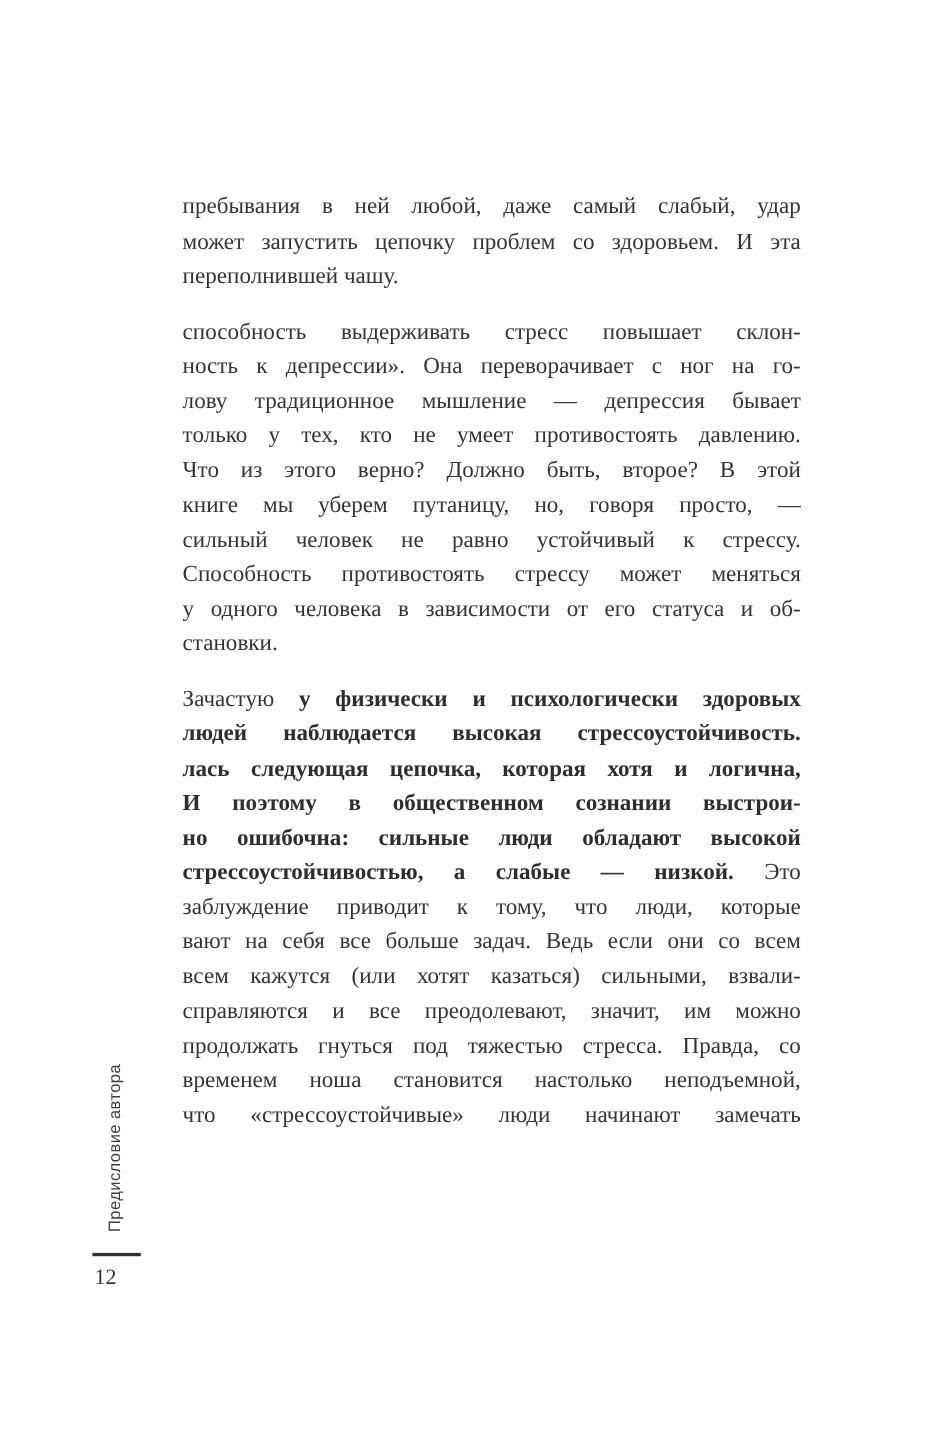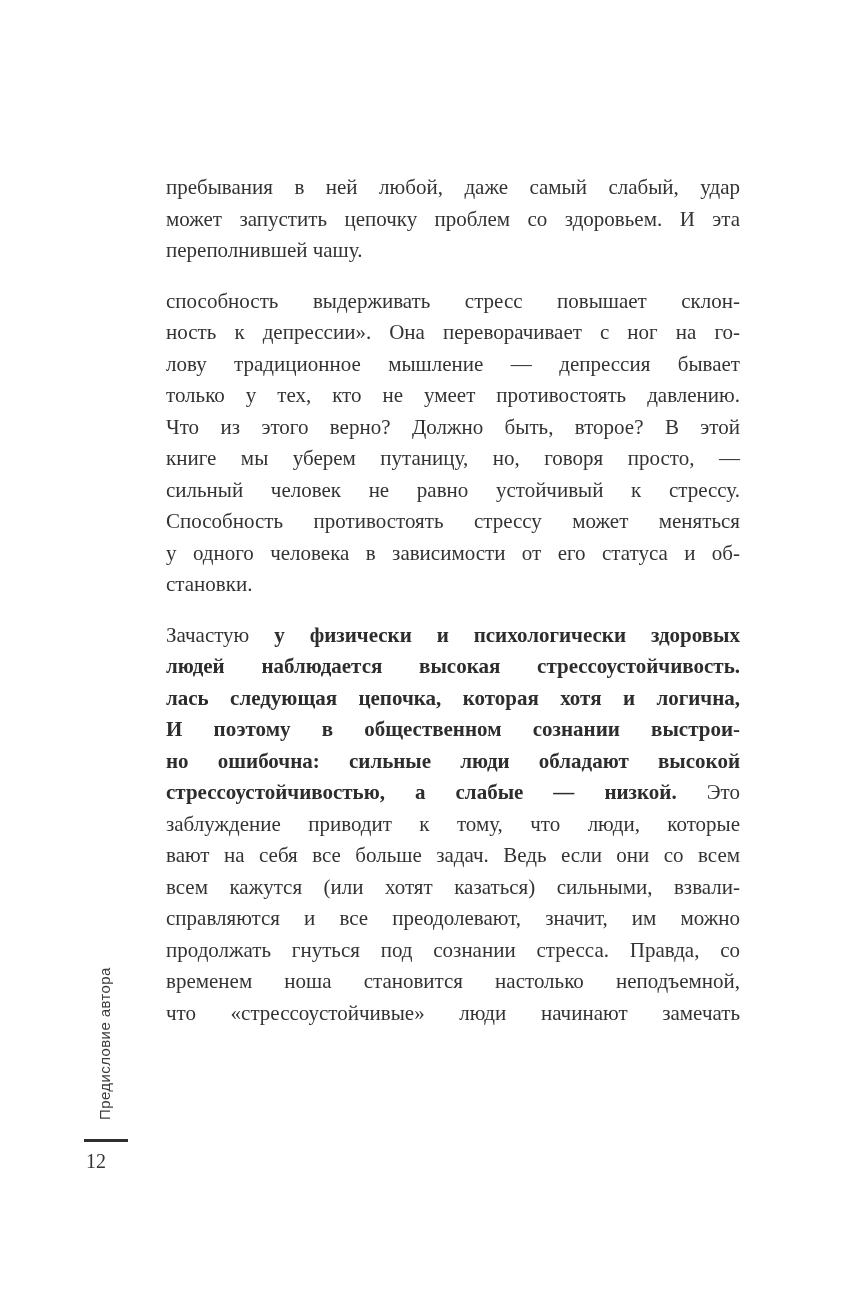--- a/index.html
+++ b/index.html
@@ -18,21 +18,21 @@
   }
   .text-block {
     position: absolute;
     left: 166px;
     top: 172px;
     width: 574px;
     font-size: 21px;
     line-height: 31.5px;
     color: #333333;
   }
-  .paragraph { margin: 0 0 19px 0; }
+  .paragraph { margin: 0 12px 19px 0; }
   .paragraph:last-child { margin-bottom: 0; }
   .line {
     text-align: justify;
     text-align-last: justify;
     white-space: normal;
   }
   .line.last {
     text-align-last: left;
   }
   .b {
@@ -95,21 +95,21 @@
         <div class="line"><span>Зачастую </span><span class="b">у физически и психологически здоровых</span></div>
         <div class="line"><span class="b">людей наблюдается высокая стрессоустойчивость.</span></div>
         <div class="line"><span class="b">лась следующая цепочка, которая хотя и логична,</span></div>
         <div class="line"><span class="b">И поэтому в общественном сознании выстрои-</span></div>
         <div class="line"><span class="b">но ошибочна: сильные люди обладают высокой</span></div>
         <div class="line"><span class="b">стрессоустойчивостью, а слабые — низкой.</span><span> Это</span></div>
         <div class="line"><span>заблуждение приводит к тому, что люди, которые</span></div>
         <div class="line"><span>вают на себя все больше задач. Ведь если они со всем</span></div>
         <div class="line"><span>всем кажутся (или хотят казаться) сильными, взвали-</span></div>
         <div class="line"><span>справляются и все преодолевают, значит, им можно</span></div>
-        <div class="line"><span>продолжать гнуться под сознании стресса. Правда, со</span></div>
+        <div class="line"><span>продолжать гнуться под тяжестью стресса. Правда, со</span></div>
         <div class="line"><span>временем ноша становится настолько неподъемной,</span></div>
         <div class="line"><span>что «стрессоустойчивые» люди начинают замечать</span></div>
       </div>
     </div>
   <div class="sidebar-label">Предисловие автора</div>
   <div class="footer-rule"></div>
   <div class="page-number">12</div>
 </div>
 
 </body></html>

